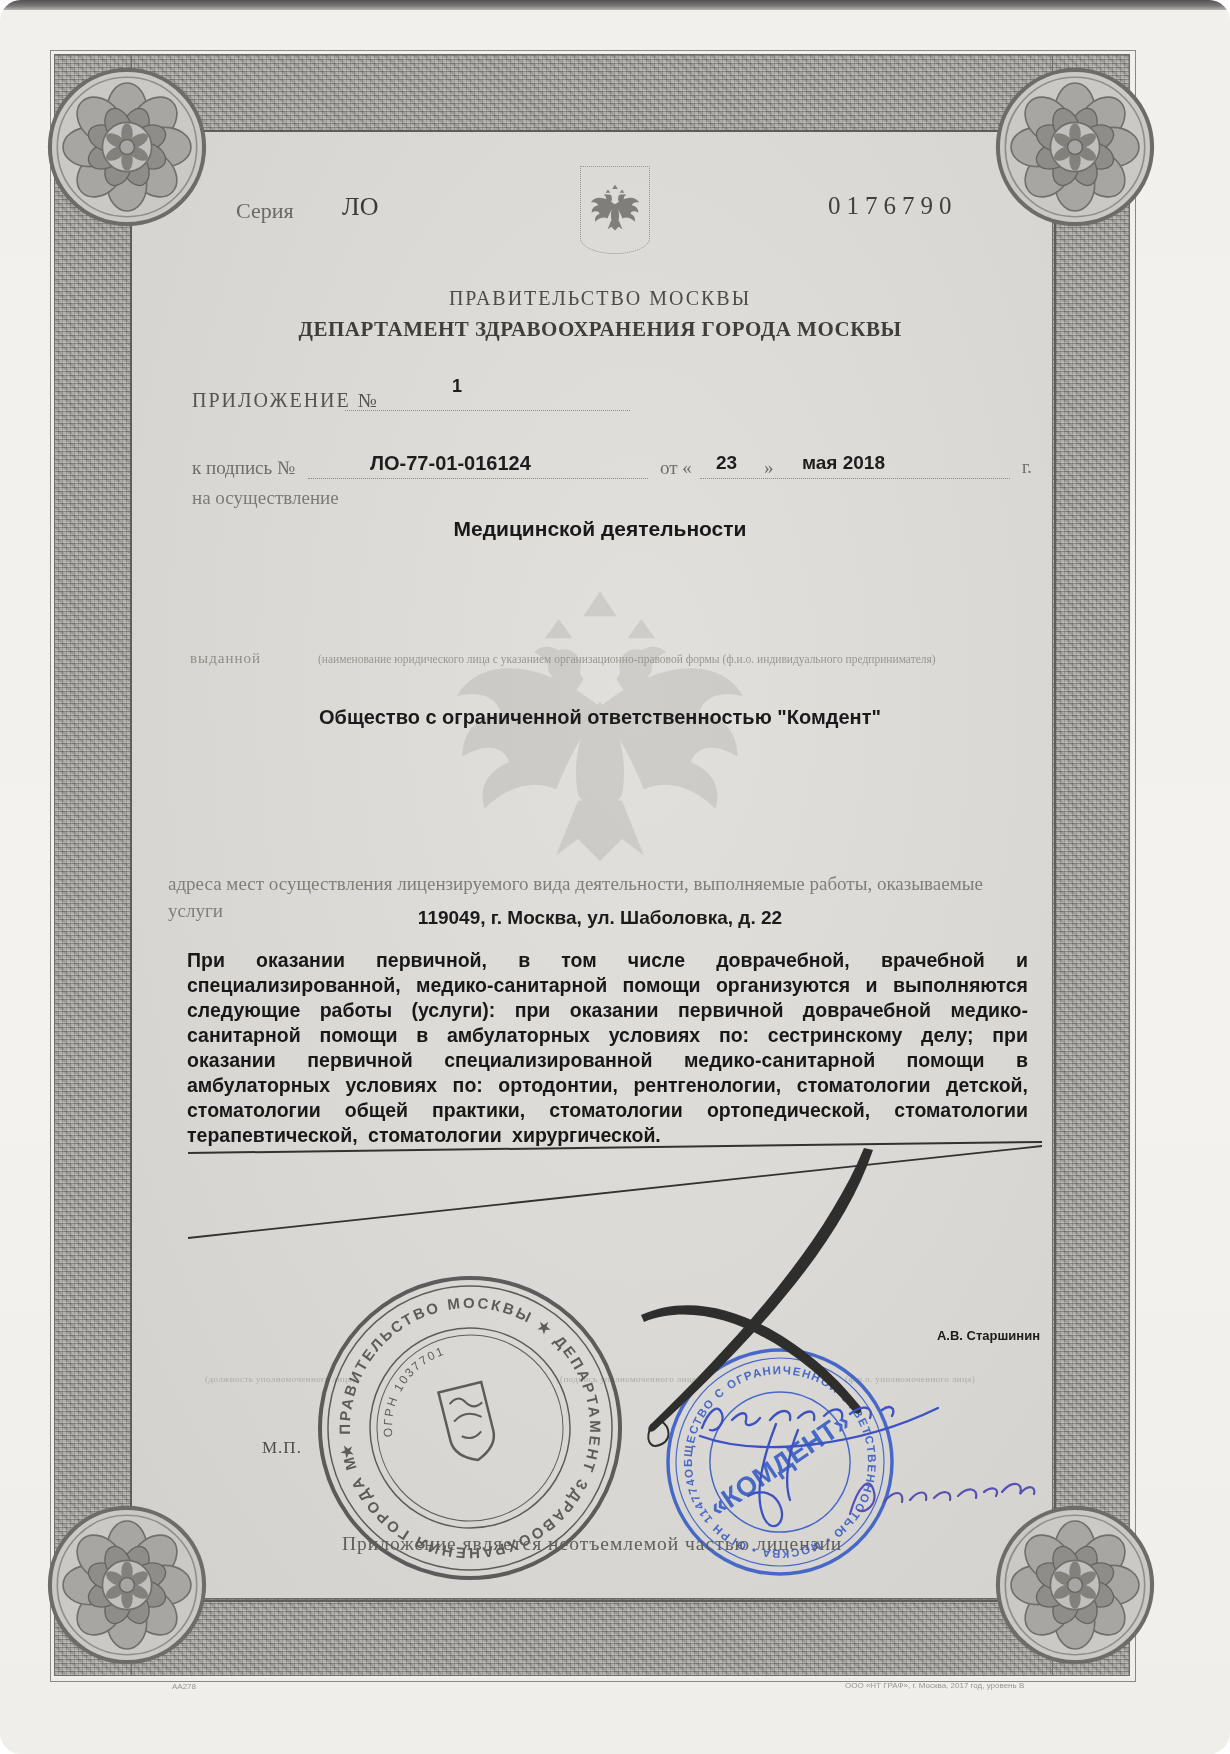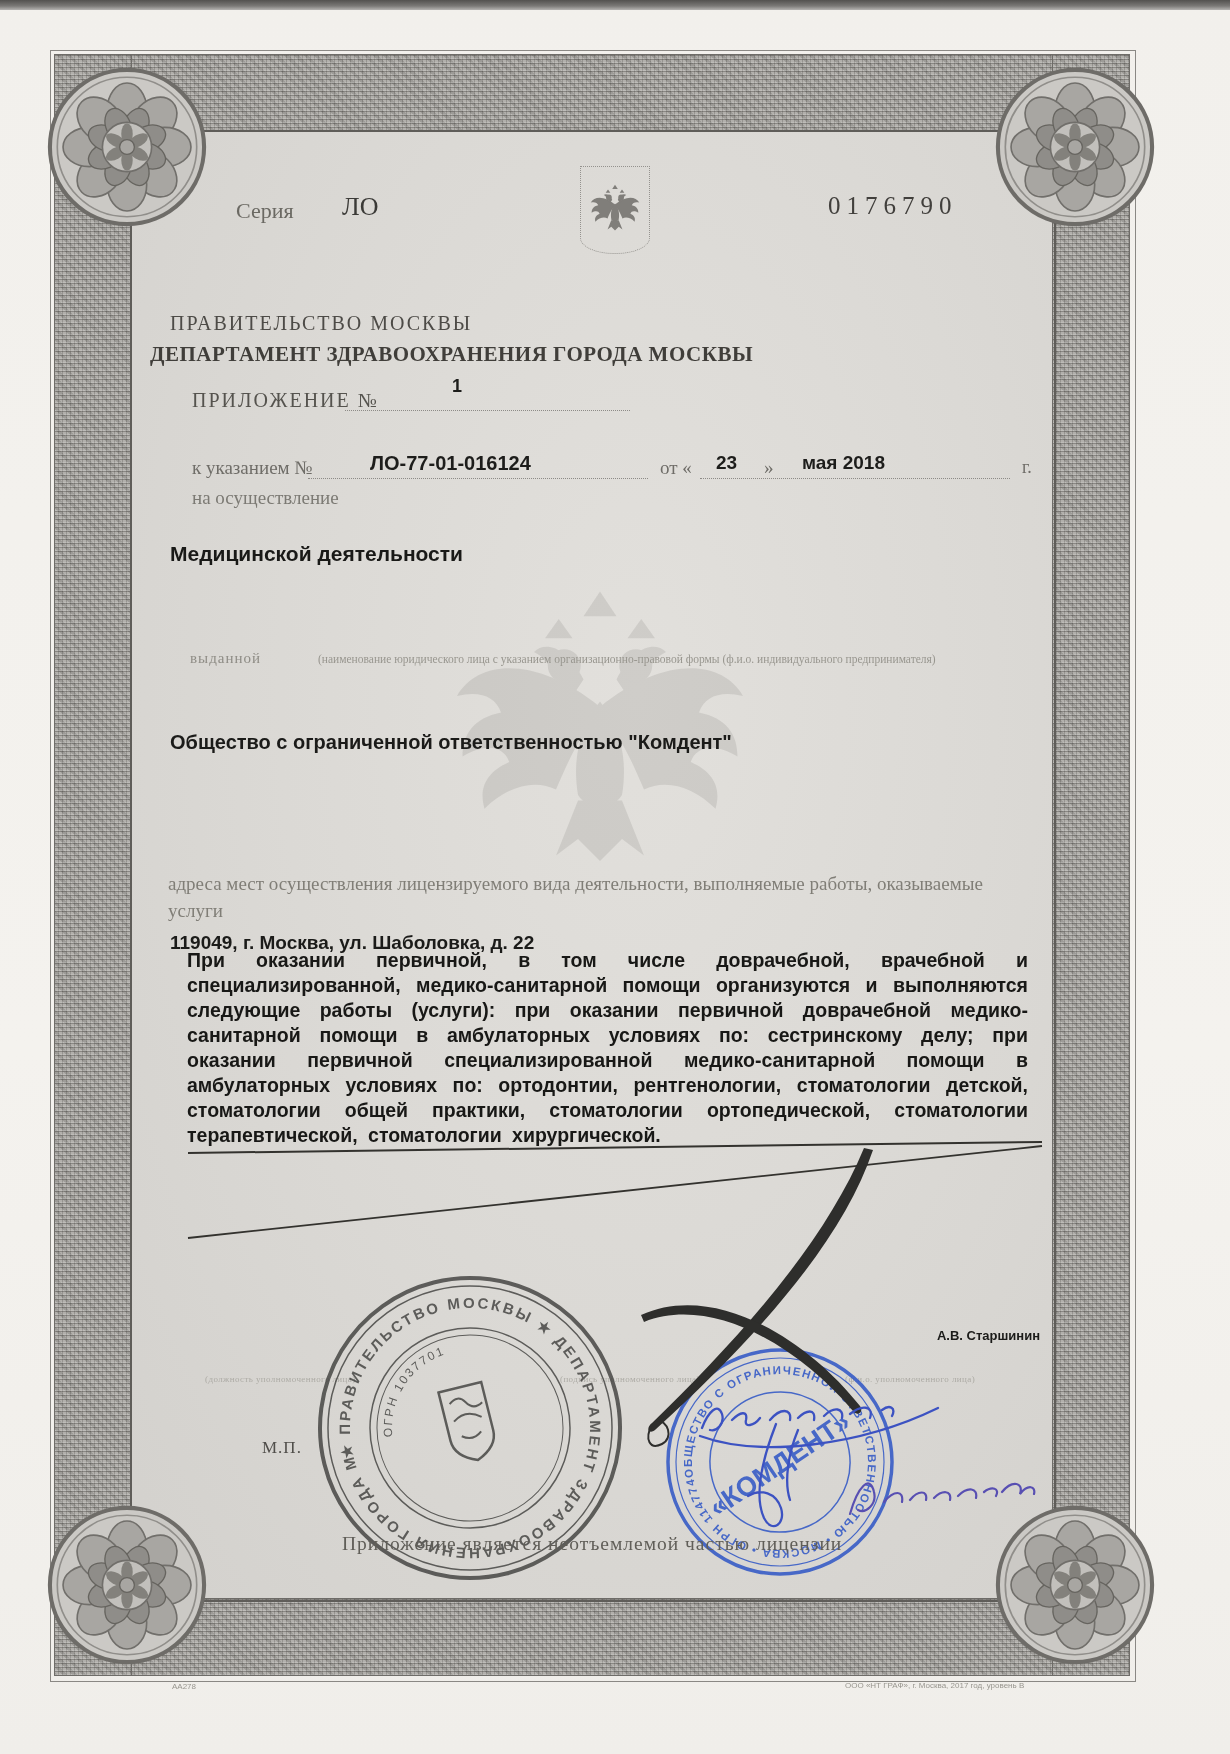--- a/index.html
+++ b/index.html
@@ -1,18 +1,18 @@
 <!DOCTYPE html>
 <html><head>
 <meta charset="utf-8">
 <style>
   html,body{margin:0;padding:0;background:#ffffff;}
   .page{position:relative;width:1230px;height:1754px;overflow:hidden;
         background:linear-gradient(180deg,#f2f0ec 0%,#f4f2ee 60%,#f0eeea 100%);
-        font-family:"Liberation Serif", serif;}
+        font-family:"Liberation Serif", serif;border-radius:21px;}
   .abs{position:absolute;}
   .scan-edge-top{left:0;top:0;width:1230px;height:10px;
         background:linear-gradient(180deg,#53514f 0%,#7b7977 60%,#b5b3b1 100%);}
   
   .inner-area{left:132px;top:132px;width:920px;height:1466px;
         background:radial-gradient(ellipse at 55% 38%, #e2e0dc 0%, #dbd9d5 50%, #d3d1cd 100%);}
   
   .band{background-color:#b2b0ac;
         background-image:
           repeating-linear-gradient(0deg, rgba(50,48,44,.32) 0 1px, rgba(255,255,255,.16) 1px 2px, transparent 2px 4px),
@@ -27,21 +27,21 @@
   .frame-inner{left:130px;top:130px;width:922px;height:1468px;border:2px solid #5f5d59;}
   .rosette{width:164px;height:164px;}
   .ros-tl{left:45px;top:65px;} .ros-tr{left:993px;top:65px;}
   .ros-bl{left:45px;top:1503px;} .ros-br{left:993px;top:1503px;}
   
   .lbl{color:#6f6d68;}
   .serif{font-family:"Liberation Serif", serif;}
   .sans{font-family:"Liberation Sans", sans-serif;}
   .typed{font-family:"Liberation Sans", sans-serif;font-weight:700;color:#1d1d1b;}
   .dotline{border-bottom:1.5px dotted #8d8b87;}
-  .centerblock{margin-top:25px;}
+  .centerblock{text-align:center;}
   .watermark{opacity:.16;color:#6f6d6a;}
   .emblem-box{left:580px;top:166px;width:68px;height:86px;border:1.5px dotted #94928e;
       border-radius:0 0 34px 34px / 0 0 16px 16px;display:flex;align-items:center;justify-content:center;}
   .stamp{pointer-events:none;}
   .sig-overlay{left:0;top:0;width:1230px;height:1754px;pointer-events:none;}
   .cap-tiny{font-size:9px;color:#adaba5;letter-spacing:.4px;text-align:right;}
 </style>
 </head>
 <body>
 
@@ -136,21 +136,21 @@
   </div>
   <div class="abs serif" style="left:828px;top:192px;font-size:25px;letter-spacing:6px;color:#413f3c">0176790</div>
 
   <div class="abs serif centerblock" style="left:170px;top:287px;width:860px;font-size:20px;letter-spacing:2px;color:#4d4b47">ПРАВИТЕЛЬСТВО МОСКВЫ</div>
   <div class="abs serif centerblock" style="left:150px;top:317px;width:900px;font-size:21px;font-weight:700;letter-spacing:.5px;color:#403e3a">ДЕПАРТАМЕНТ ЗДРАВООХРАНЕНИЯ ГОРОДА МОСКВЫ</div>
 
   <div class="abs serif" style="left:192px;top:389px;font-size:20px;letter-spacing:2px;color:#55534e">ПРИЛОЖЕНИЕ  №</div>
   <div class="abs typed" style="left:452px;top:376px;font-size:18px">1</div>
   <div class="abs dotline" style="left:345px;top:394px;width:285px;height:16px"></div>
 
-  <div class="abs serif lbl" style="left:192px;top:457px;font-size:19px">к указанием №</div>
+  <div class="abs serif lbl" style="left:192px;top:457px;font-size:19px">к подпись №</div>
   <div class="abs typed" style="left:370px;top:452px;font-size:20px">ЛО-77-01-016124</div>
   <div class="abs dotline" style="left:308px;top:460px;width:340px;height:18px"></div>
   <div class="abs serif lbl" style="left:660px;top:457px;font-size:19px">от «</div>
   <div class="abs typed" style="left:716px;top:452px;font-size:19px">23</div>
   <div class="abs serif lbl" style="left:764px;top:457px;font-size:19px">»</div>
   <div class="abs typed" style="left:802px;top:452px;font-size:19px">мая 2018</div>
   <div class="abs dotline" style="left:700px;top:460px;width:310px;height:18px"></div>
   <div class="abs serif lbl" style="left:1022px;top:457px;font-size:18px">г.</div>
 
   <div class="abs serif" style="left:192px;top:487px;font-size:19px;color:#7c7a74">на осуществление</div>

